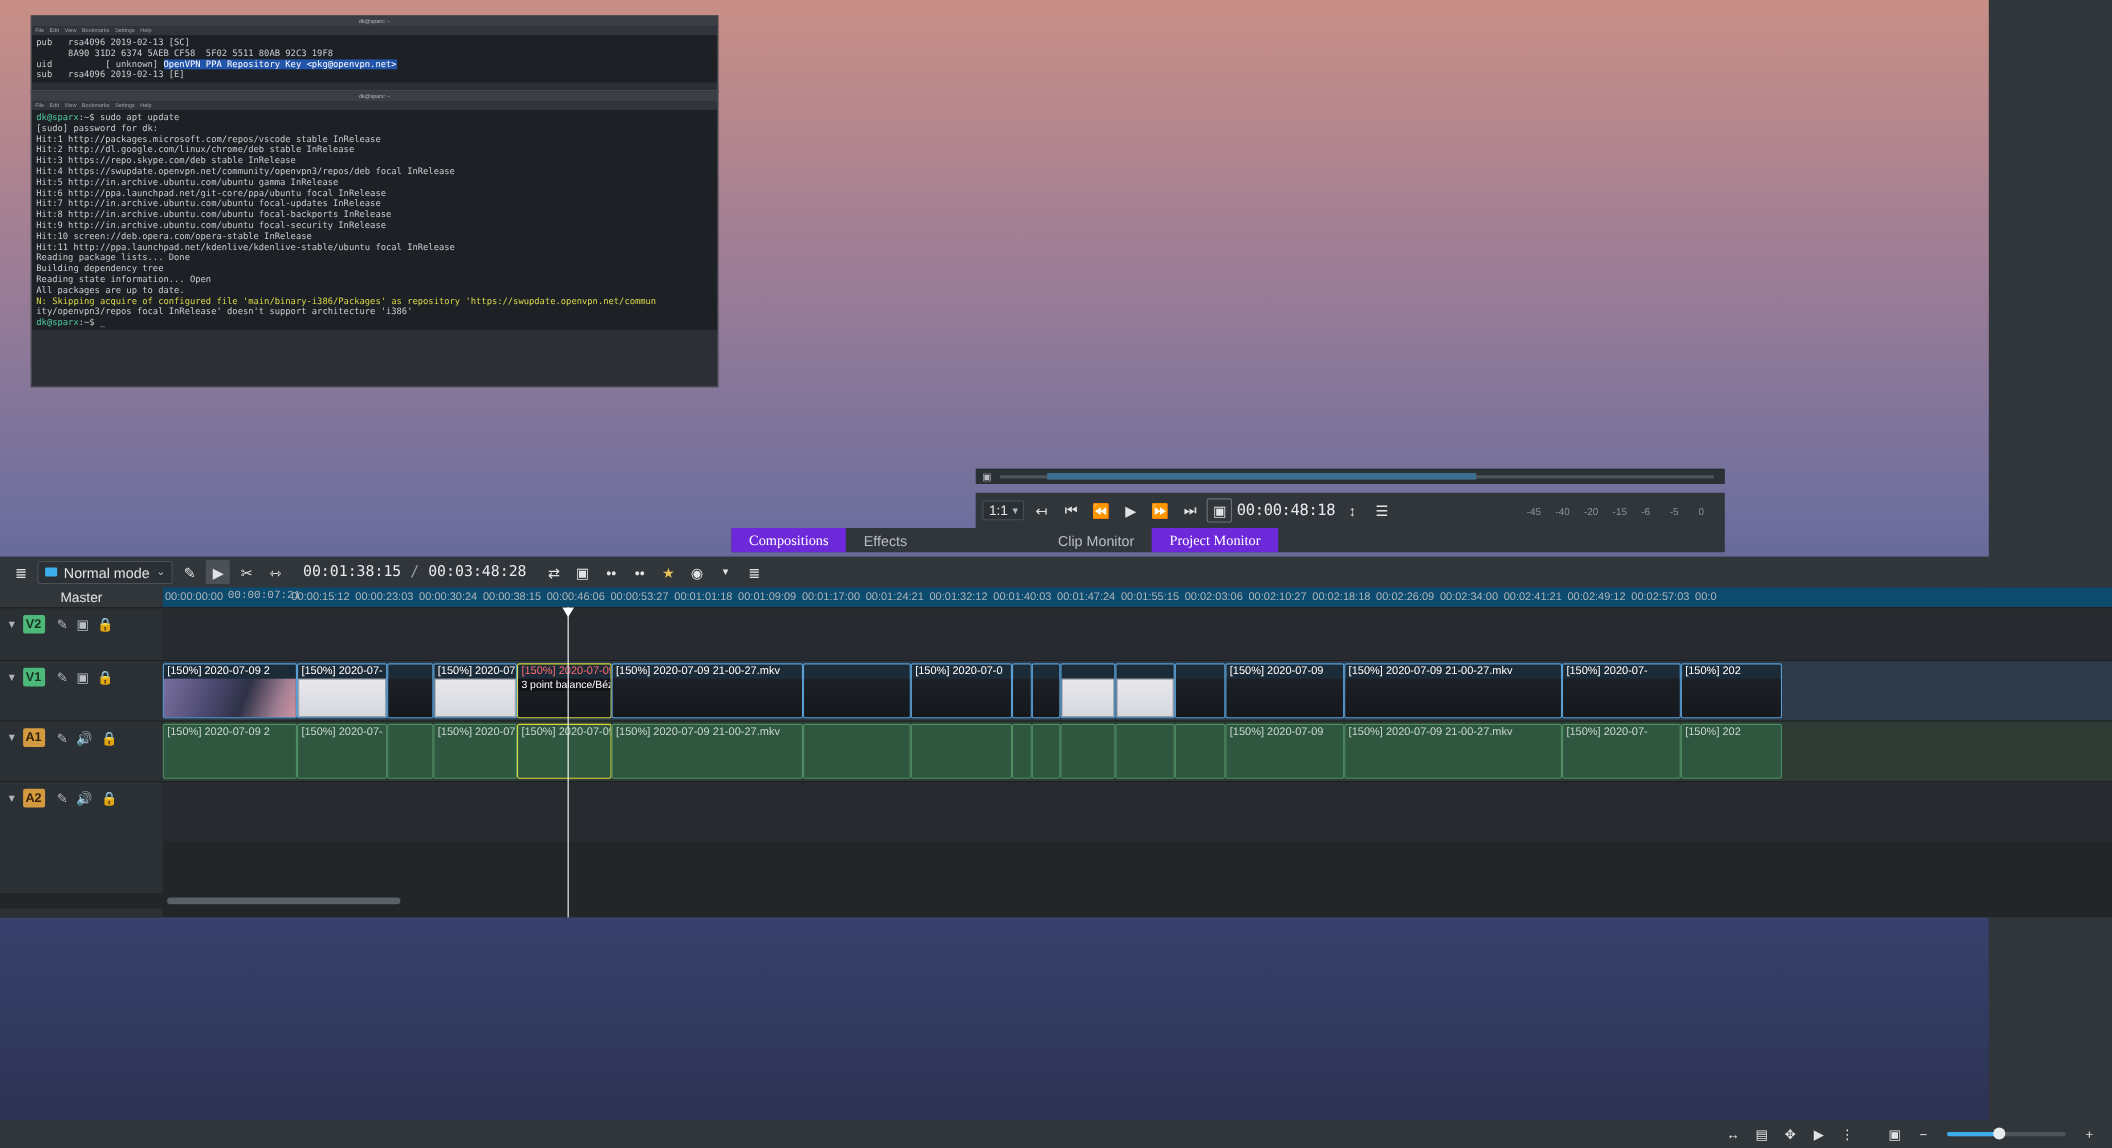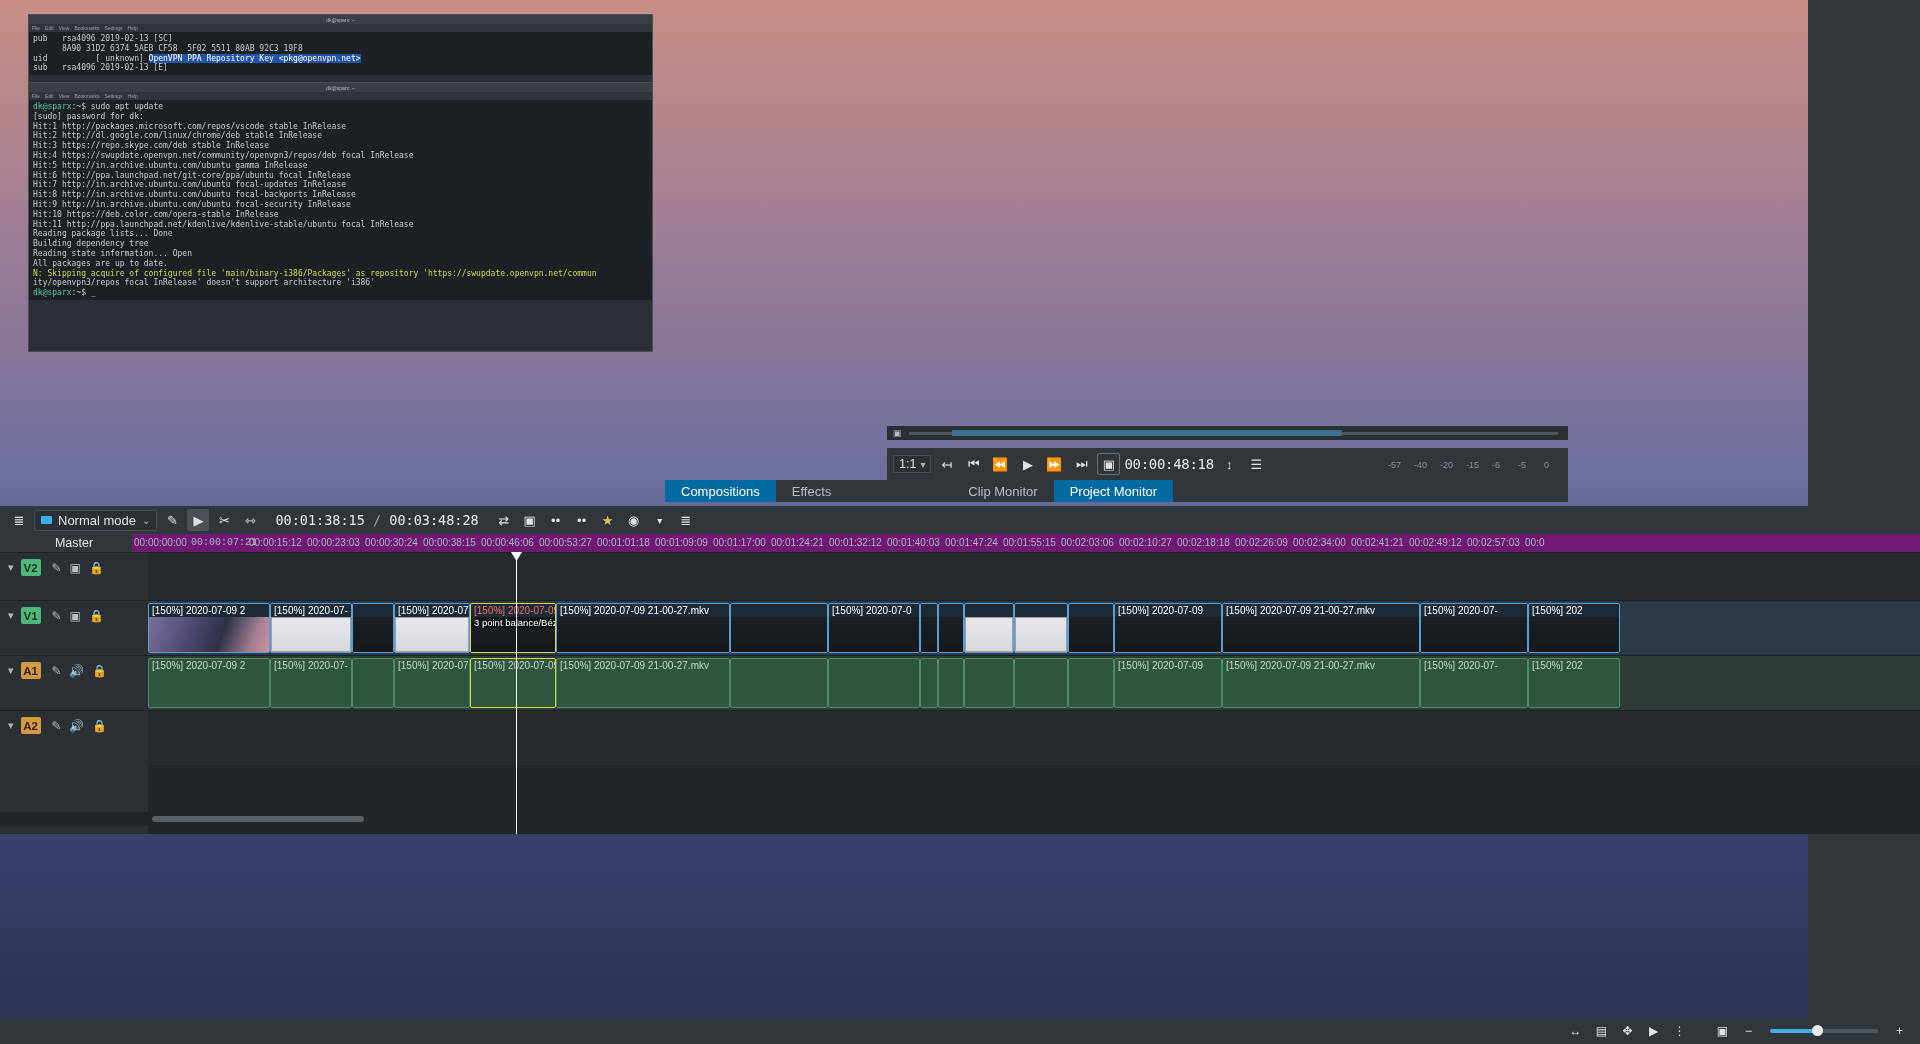--- a/index.html
+++ b/index.html
@@ -169,21 +169,21 @@
   .mon-ctl .zoomsel { display:flex; align-items:center; gap:4px; font-size:12.5px; color:#dfe3e6;
     border:1px solid #4a5056; border-radius:2px; padding:1px 5px; background:#2b3034; }
   .mon-ctl .mb { width:23px; height:22px; display:flex; align-items:center; justify-content:center;
     color:#dfe3e6; cursor:pointer; border-radius:2px; font-size:13px; }
   .mon-ctl .mb.framed { border:1px solid #6a7178; }
   .mon-tc { font-family:"DejaVu Sans Mono", monospace; font-size:14px; color:#e6eaee; letter-spacing:-0.3px; }
 
   .mon-tabs { position:absolute; left:665px; top:480px; width:903px; height:22px; background:#31363b;
     display:flex; align-items:center; }
   .mtab { height:22px; display:flex; align-items:center; padding:0 16px; font-size:13px; color:#b9bfc5; cursor:pointer; }
-  .mtab.active { background:#0369a1; color:#ffffff; }
+  .mtab.active { background:#6d28d9; color:#ffffff;font-family:Liberation Serif, serif; }
 
   
   .tl-toolbar { position:absolute; left:0; top:506px; width:1920px; height:28px; background:#31363b;
     display:flex; align-items:center; gap:4px; padding:0 8px; }
   .tl-toolbar .tb { width:22px; height:22px; display:flex; align-items:center; justify-content:center;
     cursor:pointer; color:#dfe3e6; border-radius:2px; font-size:13px; }
   .tl-toolbar .tb.on { background:#4b5157; }
   .mode-sel { display:flex; align-items:center; gap:6px; border:1px solid #4a5056; border-radius:2px;
     background:#2b3034; padding:2px 6px; font-size:13px; color:#dfe3e6; min-width:122px; }
   .mode-sel .mchev { margin-left:auto; font-size:10px; color:#aeb4ba; }
@@ -196,21 +196,21 @@
   .trk-head { position:relative; border-top:1px solid #1e2124; display:flex; align-items:flex-start;
     padding:6px 0 0 8px; gap:7px; }
   .trk-head .tchev { font-size:11px; color:#aeb4ba; margin-top:2px; }
   .trk-tag { width:20px; height:17px; display:flex; align-items:center; justify-content:center;
     font-size:11.5px; font-weight:bold; border-radius:2px; color:#16321e; }
   .trk-tag.v { background:#4cb97a; }
   .trk-tag.a { background:#d39a3f; color:#331f07; }
   .trk-icons { display:flex; gap:8px; margin-left:4px; margin-top:2px; color:#b9bfc5; font-size:12px; }
   .trk-icons .muted { color:#d4555a; }
 
-  .tl-ruler { position:absolute; left:132px; top:0; right:0; height:18px; background:#701a75; }
+  .tl-ruler { position:absolute; left:148px; top:0; right:0; height:18px; background:#0c4a6e; }
   .tl-ruler .tick { position:absolute; top:3px; font-size:10px; color:#aeb4ba; white-space:nowrap; }
   .tl-tracks { position:absolute; left:148px; top:18px; right:0; bottom:0; }
   .trk { position:relative; border-top:1px solid #1e2124; }
   .trk.v { background:#2d3a47; }
   .trk.a { background:#2e3c35; }
   .trk.empty { background:#272b2f; }
 
   .clip { position:absolute; top:2px; bottom:2px; border:1px solid #5a9fd4; border-radius:2px; overflow:hidden; }
   .clip.vid { background:#1c2b38; }
   .clip .clab { font-size:10px; color:#ffffff; padding:1px 3px; white-space:nowrap; overflow:hidden; line-height:11px; }
@@ -587,21 +587,21 @@
 <span>[sudo] password for dk:</span>
 <span>Hit:1 http://packages.microsoft.com/repos/vscode stable InRelease</span>
 <span>Hit:2 http://dl.google.com/linux/chrome/deb stable InRelease</span>
 <span>Hit:3 https://repo.skype.com/deb stable InRelease</span>
 <span>Hit:4 https://swupdate.openvpn.net/community/openvpn3/repos/deb focal InRelease</span>
 <span>Hit:5 http://in.archive.ubuntu.com/ubuntu gamma InRelease</span>
 <span>Hit:6 http://ppa.launchpad.net/git-core/ppa/ubuntu focal InRelease</span>
 <span>Hit:7 http://in.archive.ubuntu.com/ubuntu focal-updates InRelease</span>
 <span>Hit:8 http://in.archive.ubuntu.com/ubuntu focal-backports InRelease</span>
 <span>Hit:9 http://in.archive.ubuntu.com/ubuntu focal-security InRelease</span>
-<span>Hit:10 https://deb.color.com/opera-stable InRelease</span>
+<span>Hit:10 screen://deb.opera.com/opera-stable InRelease</span>
 <span>Hit:11 http://ppa.launchpad.net/kdenlive/kdenlive-stable/ubuntu focal InRelease</span>
 <span>Reading package lists... Done</span>
 <span>Building dependency tree</span>
 <span>Reading state information... Open</span>
 <span>All packages are up to date.</span>
 <span class="ylw">N: Skipping acquire of configured file 'main/binary-i386/Packages' as repository 'https://swupdate.openvpn.net/commun</span>
 <span>ity/openvpn3/repos focal InRelease' doesn't support architecture 'i386'</span>
 <span class="grn">dk@sparx</span><span>:~$ _</span></div>
       </div>
 
@@ -633,21 +633,21 @@
     <span class="mb">⏪</span>
     <span class="mb">▶</span>
     <span class="mb">⏩</span>
     <span class="mb">⏭</span>
     <span class="mb framed">▣</span>
     <span class="mon-tc">00:00:48:18</span>
     <span class="mb">↕</span>
     <span class="mb">☰</span>
     <span style="flex:1;"></span>
     <span style="position:relative;width:180px;height:24px;">
-      <span style="position:absolute;left:6px;top:8px;font-size:9px;color:#8d949a;">-57</span>
+      <span style="position:absolute;left:6px;top:8px;font-size:9px;color:#8d949a;">-45</span>
       <span style="position:absolute;left:32px;top:8px;font-size:9px;color:#8d949a;">-40</span>
       <span style="position:absolute;left:58px;top:8px;font-size:9px;color:#8d949a;">-20</span>
       <span style="position:absolute;left:84px;top:8px;font-size:9px;color:#8d949a;">-15</span>
       <span style="position:absolute;left:110px;top:8px;font-size:9px;color:#8d949a;">-6</span>
       <span style="position:absolute;left:136px;top:8px;font-size:9px;color:#8d949a;">-5</span>
       <span style="position:absolute;left:162px;top:8px;font-size:9px;color:#8d949a;">0</span>
     </span>
   </div>
 
   <div class="mon-tabs">

